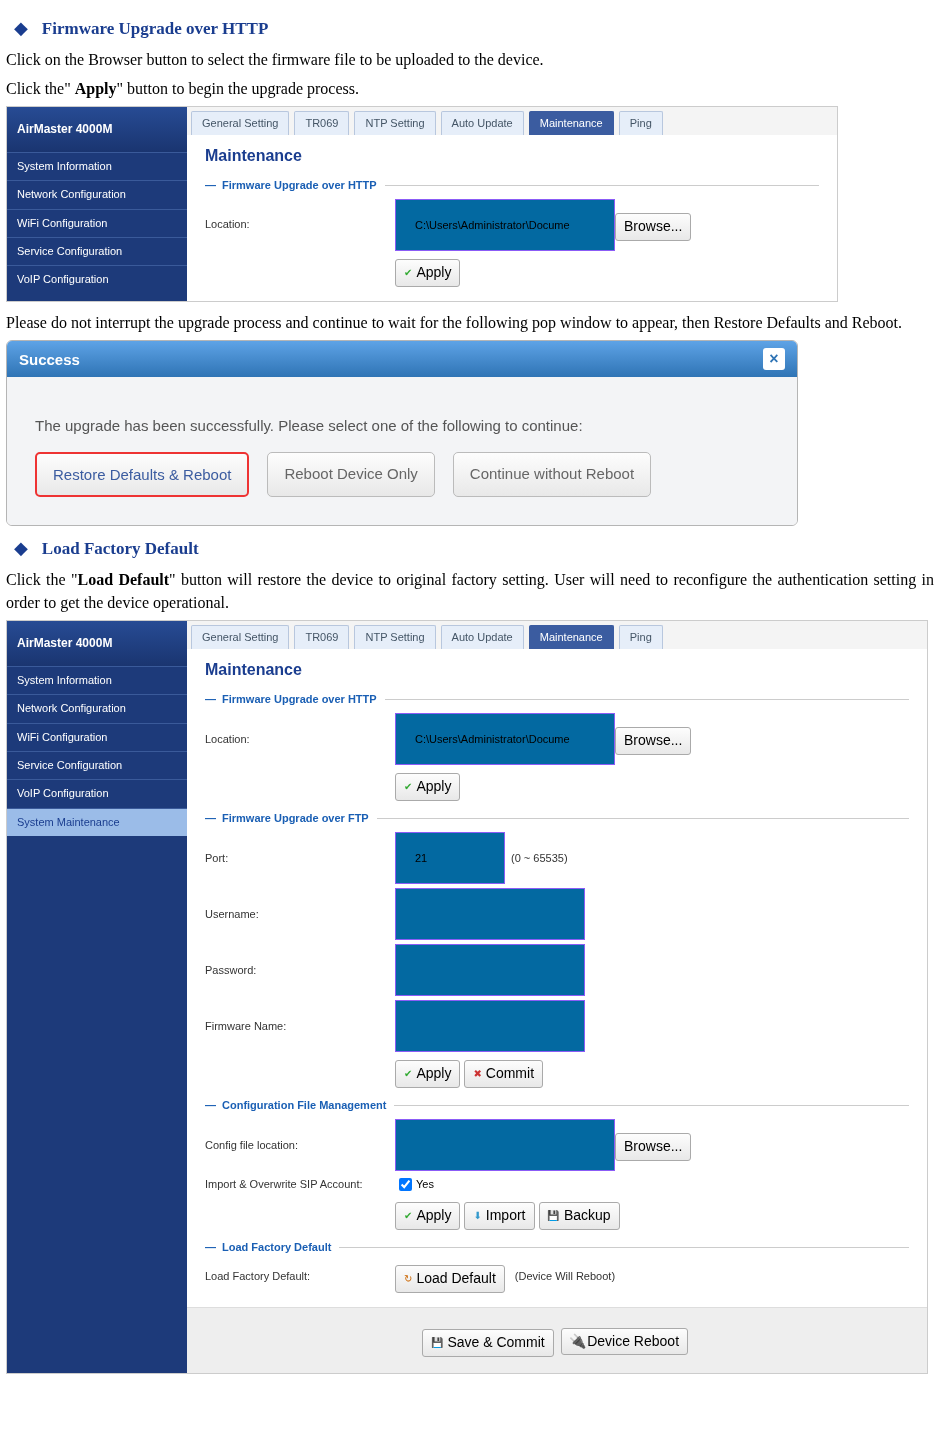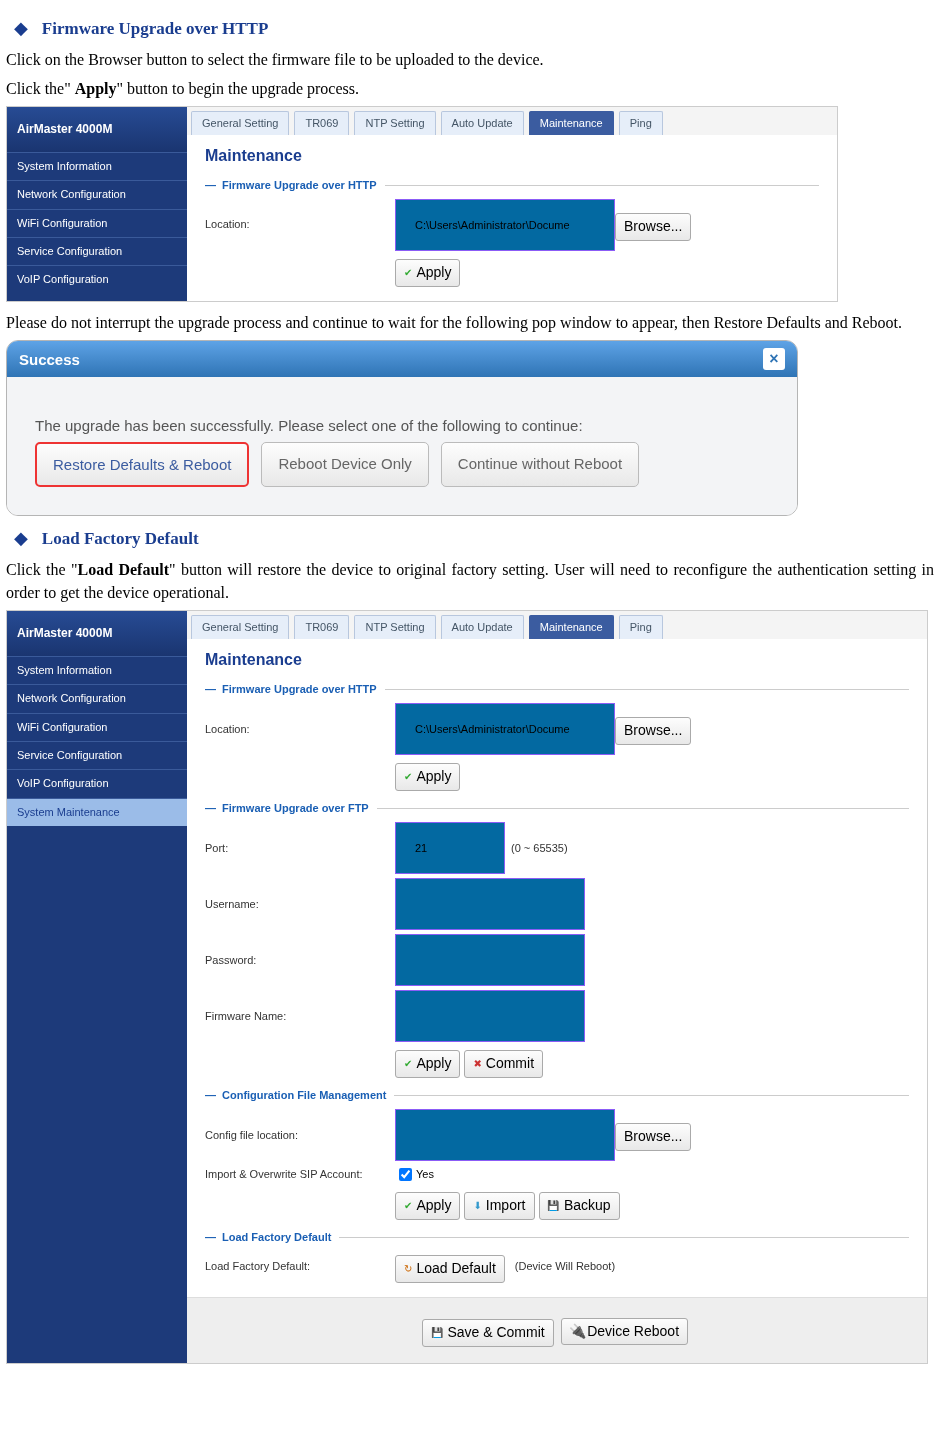--- a/index.html
+++ b/index.html
@@ -29,25 +29,25 @@
 .finput.long{width:180px}
 .btn{display:inline-flex;align-items:center;background:linear-gradient(#fdfdfd,#e8e8e8);border:1px solid #aaa;border-radius:3px;padding:3px 8px;font-size:14px;margin:4px 4px 0 0;cursor:pointer}
 .ico-check::before{content:"✔";color:#3a3;margin-right:4px;font-size:10px}
 .ico-x::before{content:"✖";color:#c33;margin-right:4px;font-size:10px}
 .ico-load::before{content:"↻";color:#c60;margin-right:4px;font-size:10px}
 .ico-save::before{content:"💾";margin-right:4px;font-size:10px}
 .ico-import::before{content:"⬇";color:#39c;margin-right:4px;font-size:10px}
 .ico-backup::before{content:"💾";margin-right:4px;font-size:10px}
 .bbar{background:#eee;padding:16px;text-align:center;border-top:1px solid #ddd}
 
-.dialog{border:1px solid #b5b5b5;border-radius:12px;width:790px;margin:4px 0 10px 0;font-family:Tahoma,Arial,sans-serif;overflow:hidden}
+.dialog{border:1px solid #b5b5b5;border-radius:6px;width:790px;margin:4px 0 10px 0;font-family:Tahoma,Arial,sans-serif;overflow:hidden}
 .dlg-head{background:linear-gradient(#5ea3e6,#2f74b5);color:#fff;padding:7px 12px;display:flex;align-items:center;font-size:15px;font-weight:bold}
 .dlg-head .x{margin-left:auto;background:#fff;color:#2f74b5;width:22px;height:22px;line-height:22px;text-align:center;border-radius:3px;font-size:16px;cursor:pointer}
 .dlg-body{background:#f3f4f6;padding:38px 28px 28px 28px;color:#555;font-size:15px}
-.dlg-btns{display:flex;gap:12px;margin-top:6px}
+.dlg-btns{display:flex;gap:18px;margin-top:16px}
 .dlg-btn{background:linear-gradient(#fdfdfd,#e8e8e8);border:1px solid #bbb;border-radius:5px;padding:10px 16px;font-size:15px;color:#666;cursor:pointer}
 .dlg-btn.hl{border:2px solid #e33;color:#3b5ca0}
 .footer{text-align:center;margin-top:90px;font-size:15px}
 .chk{margin-right:4px}
 .note{color:#333;margin-left:6px}
 </style>
 </head>
 <body>
 
 <div class="diamond-heading">

